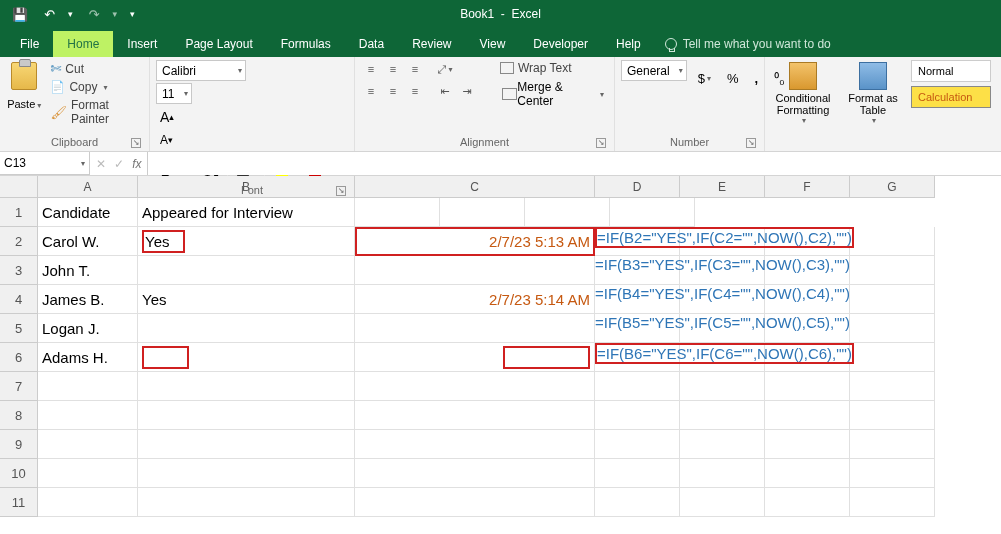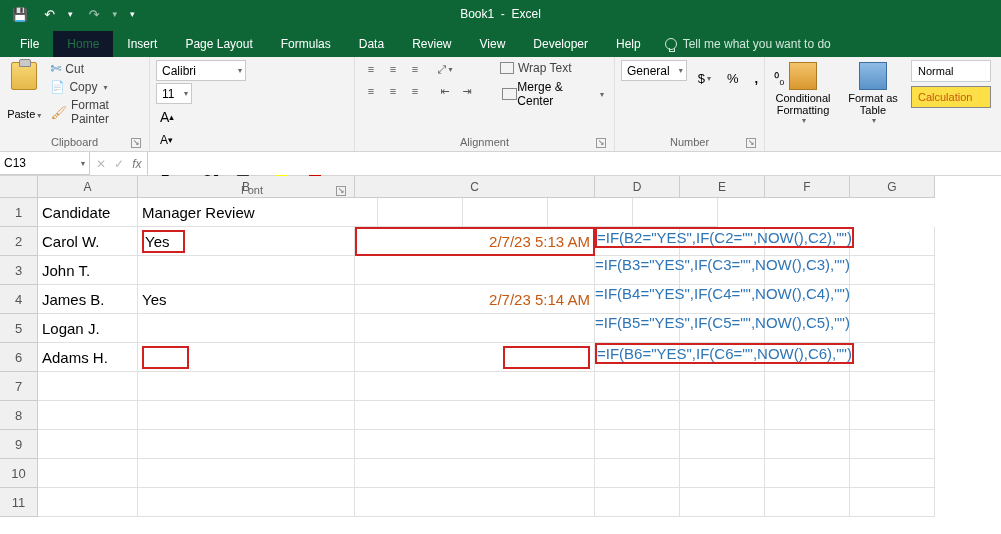--- a/index.html
+++ b/index.html
@@ -8,38 +8,38 @@
 
 .titlebar { background: #0e6637; height: 28px; display: flex; align-items: center; color: #fff; position: relative; }
 .titlebar-left { display: flex; align-items: center; gap: 8px; padding-left: 8px; }
 .qat-btn { color: #fff; font-size: 13px; cursor: pointer; padding: 2px 4px; }
 .qat-dd { font-size: 9px; margin-left: -3px; }
 .titlebar-center { position: absolute; left: 50%; transform: translateX(-50%); font-size: 12px; white-space: nowrap; }
 
 
 .ribbon-tabs { background: #0e6637; height: 29px; display: flex; align-items: flex-end; padding-left: 6px; }
 .rtab { color: #fff; padding: 6px 14px; font-size: 12px; cursor: pointer; }
-.rtab.active { background: #0f172a; color: #217346; }
+.rtab.active { background: #bef264; color: #217346; }
 .tellme { display: flex; align-items: center; color: #cfe7d9; padding: 6px 10px; gap: 6px; font-size: 12px; }
 .bulb { width: 12px; height: 12px; border: 1px solid #cfe7d9; border-radius: 50%; position: relative; }
 .bulb:after { content: ""; position: absolute; bottom: -3px; left: 3px; width: 4px; height: 3px; border: 1px solid #cfe7d9; border-top: none; }
 
 
 .ribbon { background: #f3f3f3; border-bottom: 1px solid #d4d4d4; height: 95px; display: flex; }
 .rgroup { border-right: 1px solid #e0e0e0; display: flex; flex-direction: column; padding: 3px 6px 0; }
 .rgroup-content { flex: 1; display: flex; align-items: flex-start; gap: 6px; }
 .rgroup-label { text-align: center; font-size: 11px; color: #666; padding: 2px 0 3px; position: relative; }
 .rgroup-label .launcher { position: absolute; right: 2px; bottom: 3px; width: 10px; height: 10px; border: 1px solid #999; font-size: 8px; line-height: 8px; }
 
 .stackv { display: flex; flex-direction: column; gap: 2px; }
 .hitem { display: flex; align-items: center; gap: 4px; font-size: 12px; color: #444; padding: 1px 2px; cursor: pointer; }
 .paste-big { display: flex; flex-direction: column; align-items: center; width: 40px; cursor: pointer; }
 .paste-big .clip { width: 26px; height: 28px; background: linear-gradient(#f8d775,#e6b84a); border: 1px solid #b98a2a; border-radius: 2px; position: relative; margin-top: 2px; }
 .paste-big .clip:before { content: ""; position: absolute; top: -4px; left: 7px; width: 10px; height: 6px; background: #c9c9c9; border: 1px solid #888; border-radius: 2px 2px 0 0; }
-.paste-big .lbl { font-size: 11px; margin-top: 18px; }
+.paste-big .lbl { font-size: 11px; margin-top: 8px; }
 .dd { font-size: 8px; color: #666; margin-left: 2px; }
 
 .scissors { color: #2a7ab0; font-size: 13px; }
 .brush { color: #d99238; font-size: 13px; }
 
 
 .font-row1 { display: flex; gap: 2px; margin-bottom: 4px; flex-direction: column; }
 .combo { border: 1px solid #c8c8c8; background: #fff; height: 21px; display: flex; align-items: center; padding: 0 16px 0 5px; font-size: 12px; position: relative; }
 .combo .arrw { position: absolute; right: 3px; font-size: 8px; color: #666; }
 .font-name { width: 90px; }
@@ -310,21 +310,21 @@
       <div class="ch colC">C</div>
       <div class="ch colD">D</div>
       <div class="ch colE">E</div>
       <div class="ch colF">F</div>
       <div class="ch colG">G</div>
     </div>
 
     <div class="grow">
       <div class="rh">1</div>
       <div class="cell colA">Candidate</div>
-      <div class="cell colC">Manager Review</div>
+      <div class="cell colB">Appeared for Interview</div>
       <div class="cell colD relwrap"></div>
       <div class="cell colE"></div>
       <div class="cell colF"></div>
       <div class="cell colG"></div>
     </div>
 
     <div class="grow">
       <div class="rh">2</div>
       <div class="cell colA">Carol W.</div>
       <div class="cell colB">

